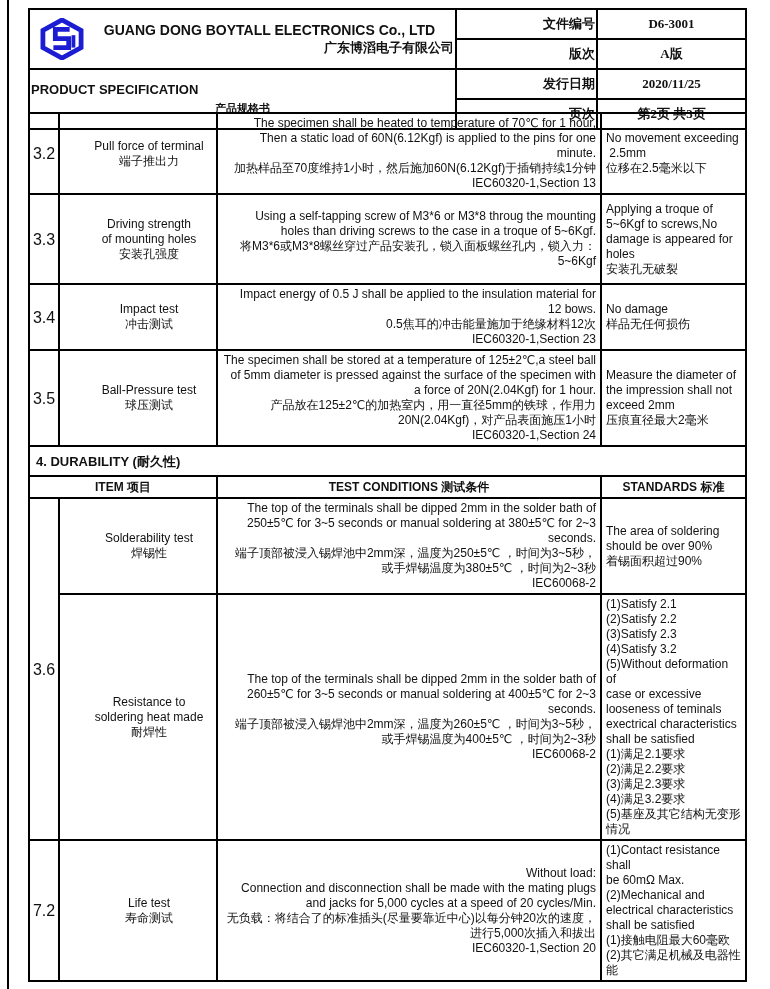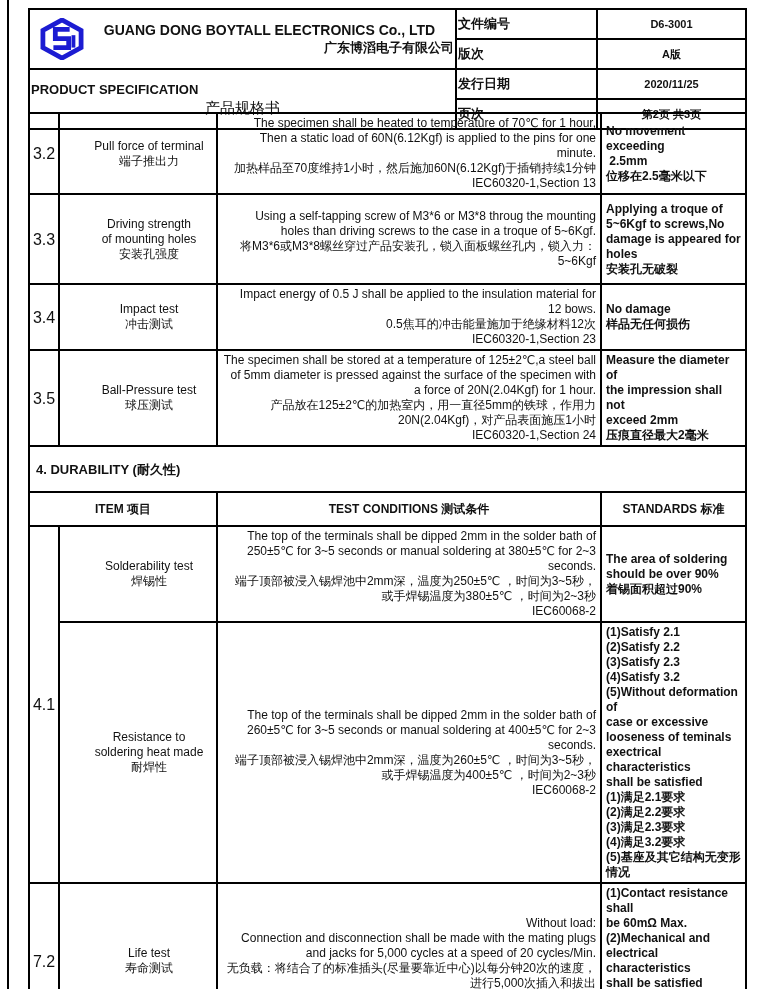--- a/index.html
+++ b/index.html
@@ -15,31 +15,31 @@
 
   
   .hdr{position:absolute;left:28px;top:8px;width:717px;}
   .hdr td{height:26px;}
   .hdr .company-cell{vertical-align:middle;}
   .company-wrap{display:flex;align-items:center;justify-content:flex-start;padding-left:8px;}
   .company-text{flex:1;text-align:center;}
   .company-en{font-weight:bold;font-size:14px;line-height:18px;}
   .company-cn{font-weight:bold;font-size:13px;line-height:18px;text-align:right;}
   .doc-title-en{font-weight:bold;font-size:13px;line-height:18px;}
-  .doc-title-cn{font-weight:normal;font-size:15px;line-height:18px;text-align:center;}
-  .hdr .lbl{font-weight:bold;font-size:13px;text-align:left;}
-  .hdr .val{font-weight:bold;font-size:11px;text-align:center;}
+  .doc-title-cn{font-weight:bold;font-size:11px;line-height:18px;text-align:center;}
+  .hdr .lbl{font-weight:bold;font-size:13px;text-align:right;}
+  .hdr .val{font-weight:bold;font-size:13px;text-align:center;font-family:Liberation Serif, serif;}
 
   
   .spec{position:absolute;left:28px;top:112px;width:717px;font-size:12px;}
   .spec td{line-height:15px;}
   .cell-no{text-align:center;font-size:16px;}
   .cell-item{text-align:center;white-space:pre-wrap;line-height:16px;padding-left:23px;}
   .cell-cond{text-align:right;padding:2px 4px;white-space:pre-wrap;}
-  .cell-std{text-align:left;padding:2px 4px;white-space:pre-wrap;font-weight:bold;}
+  .cell-std{text-align:left;padding:2px 4px;white-space:pre-wrap;}
   .section-title{font-weight:bold;font-size:13px;padding-left:6px;}
   .col-hdr{font-weight:bold;font-size:12px;text-align:center;}
 
   .logo-svg{display:block;}
 </style>
 </head>
 <body>
 
 <div class="page">
   <div class="left-rule"></div>
@@ -149,32 +149,32 @@
 a force of 20N(2.04Kgf) for 1 hour.
 产品放在125±2℃的加热室内，用一直径5mm的铁球，作用力
 20N(2.04Kgf)，对产品表面施压1小时
 IEC60320-1,Section 24</td>
       <td class="cell-std">Measure the diameter of
 the impression shall not
 exceed 2mm
 压痕直径最大2毫米</td>
     </tr>
 
-    <tr style="height:46px">
+    <tr style="height:30px">
       <td class="section-title" colspan="4">4. DURABILITY (耐久性)</td>
     </tr>
 
-    <tr style="height:34px">
+    <tr style="height:22px">
       <td class="col-hdr" colspan="2">ITEM 项目</td>
       <td class="col-hdr">TEST CONDITIONS 测试条件</td>
       <td class="col-hdr">STANDARDS 标准</td>
     </tr>
 
     <tr style="height:96px">
-      <td class="cell-no" rowspan="2">4.1</td>
+      <td class="cell-no" rowspan="2">3.6</td>
       <td class="cell-item">Solderability test
 焊锡性</td>
       <td class="cell-cond">The top of the terminals shall be dipped 2mm in the solder bath of
 250±5℃ for 3~5 seconds or manual soldering at 380±5℃ for 2~3
 seconds.
 端子顶部被浸入锡焊池中2mm深，温度为250±5℃ ，时间为3~5秒，
 或手焊锡温度为380±5℃ ，时间为2~3秒
 IEC60068-2</td>
       <td class="cell-std">The area of soldering
 should be over 90%

